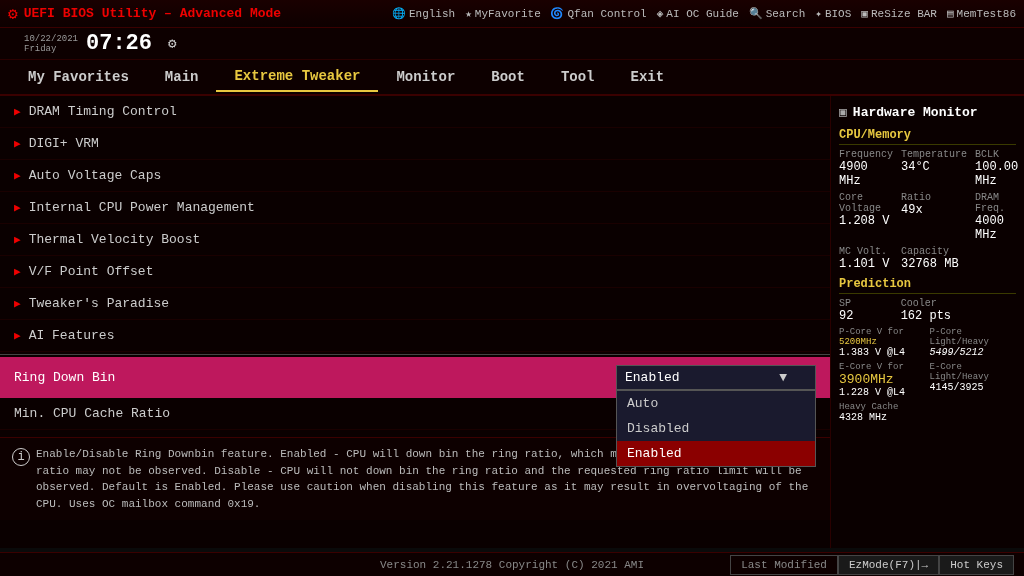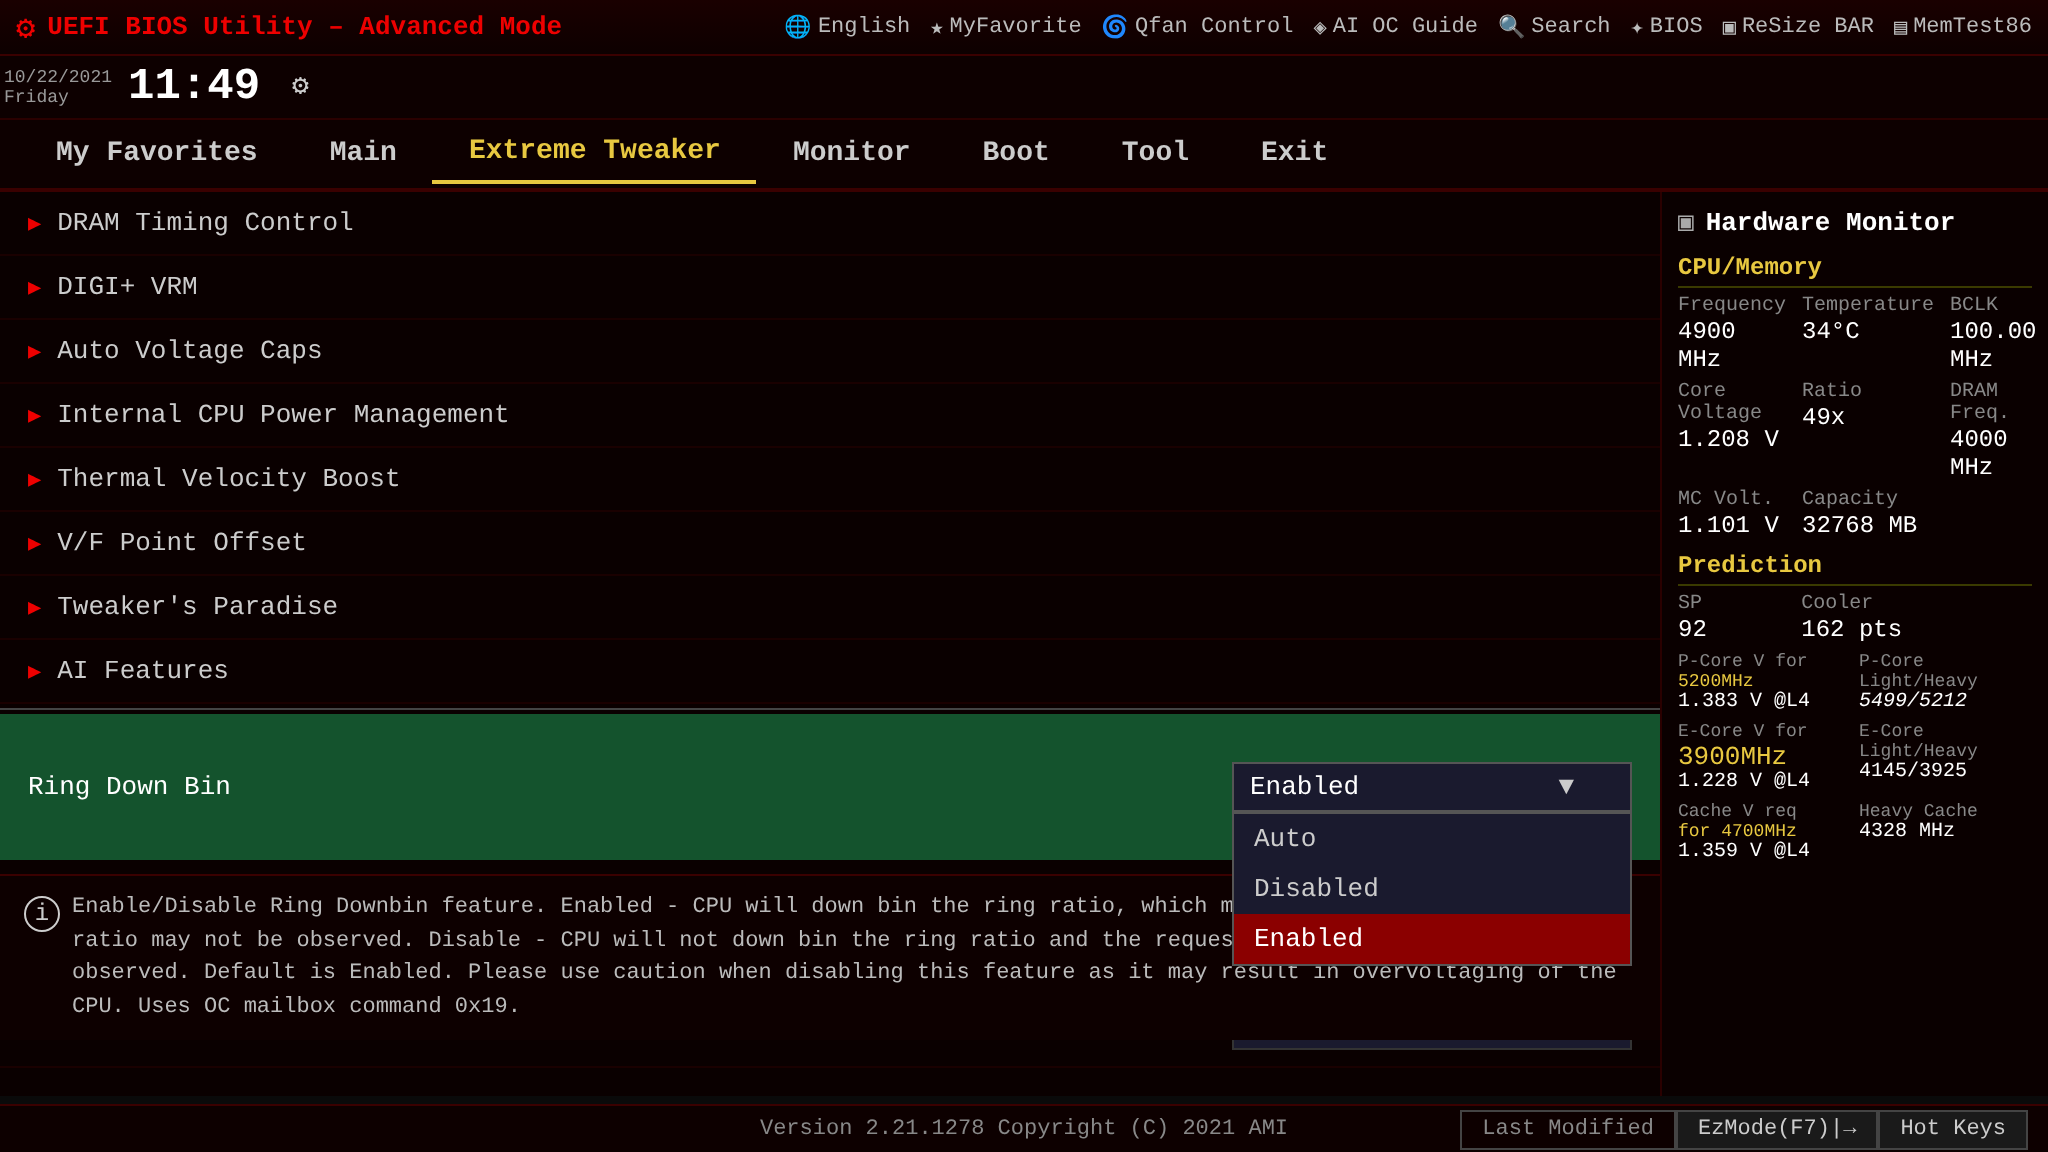--- a/index.html
+++ b/index.html
@@ -51,21 +51,21 @@
       gap: 3px;
       cursor: pointer;
     }
 
     
     #datetime-bar {
       background: #0d0000;
       height: 32px;
       display: flex;
       align-items: center;
-      padding: 0 2px;
+      padding: 0 24px;
       border-bottom: 1px solid #2a0000;
     }
     .datetime-left {
       display: flex;
       flex-direction: column;
       font-size: 9px;
       color: #999;
       margin-right: 8px;
     }
     .time-display {
@@ -117,22 +117,22 @@
     }
     .sidebar-item .arrow { color: #e00; margin-right: 8px; font-size: 11px; }
 
     .sidebar-section-divider {
       border-top: 1px solid #444;
       margin: 2px 0;
     }
 
     
     .ring-down-row {
-      background: #14532d;
-      padding: 24px 14px;
+      background: #be185d;
+      padding: 8px 14px;
       display: flex;
       align-items: center;
       justify-content: space-between;
       color: #fff;
       font-size: 13px;
       position: relative;
     }
 
     
     .dropdown-container {
@@ -310,21 +310,21 @@
     <span class="top-icon-item">▣ <span>ReSize BAR</span></span>
     <span class="top-icon-item">▤ <span>MemTest86</span></span>
   </div>
 </div>
 
 <div id="datetime-bar">
   <div class="datetime-left">
     <span>10/22/2021</span>
     <span>Friday</span>
   </div>
-  <span class="time-display">11:49</span>
+  <span class="time-display">07:26</span>
   <span class="gear-icon">⚙</span>
 </div>
 
 <div id="nav-menu">
   <span class="nav-item">My Favorites</span>
   <span class="nav-item">Main</span>
   <span class="nav-item active">Extreme Tweaker</span>
   <span class="nav-item">Monitor</span>
   <span class="nav-item">Boot</span>
   <span class="nav-item">Tool</span>
@@ -474,25 +474,20 @@
           <div style="color:#888; font-size:9px;">E-Core V for</div>
           <div style="color:#e8c840; font-size:13px;">3900MHz</div>
           <div style="color:#fff; font-size:10px;">1.228 V @L4</div>
         </div>
         <div>
           <div style="color:#888; font-size:9px;">E-Core</div>
           <div style="color:#888; font-size:9px;">Light/Heavy</div>
           <div style="color:#fff; font-size:10px;">4145/3925</div>
         </div>
         <div>
-          <div style="color:#888; font-size:9px;">Cache V req</div>
-          <div style="color:#e8c840; font-size:9px;">for 4700MHz</div>
-          <div style="color:#fff; font-size:10px;">1.359 V @L4</div>
-        </div>
-        <div>
           <div style="color:#888; font-size:9px;">Heavy Cache</div>
           <div style="color:#888; font-size:9px;"></div>
           <div style="color:#fff; font-size:10px;">4328 MHz</div>
         </div>
       </div>
     </div>
   </div>
 </div>
 
 <div id="bottom-bar">

